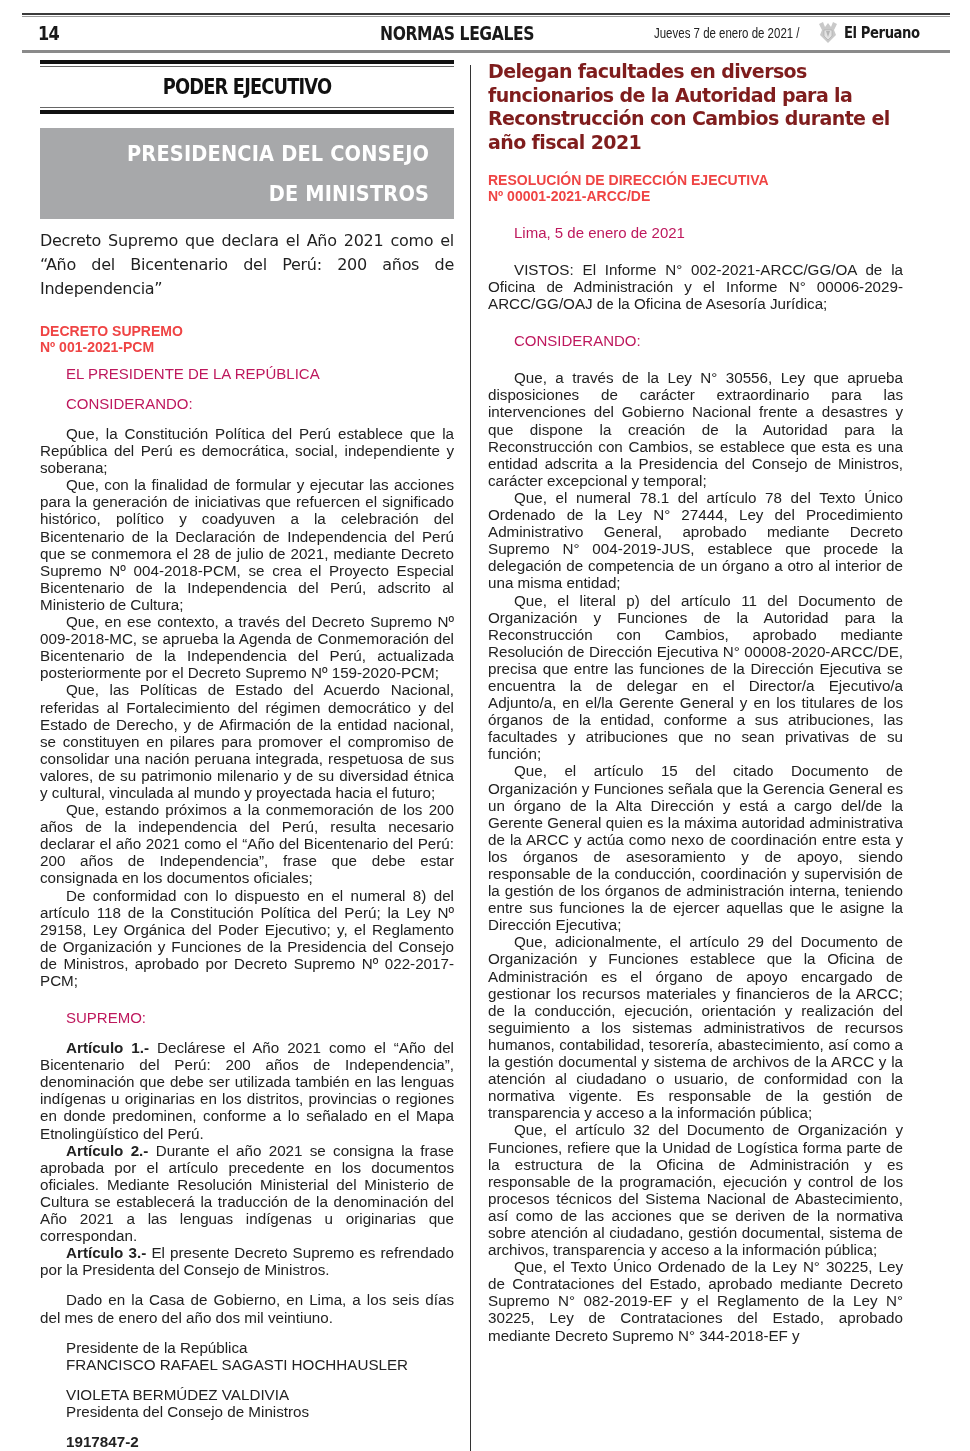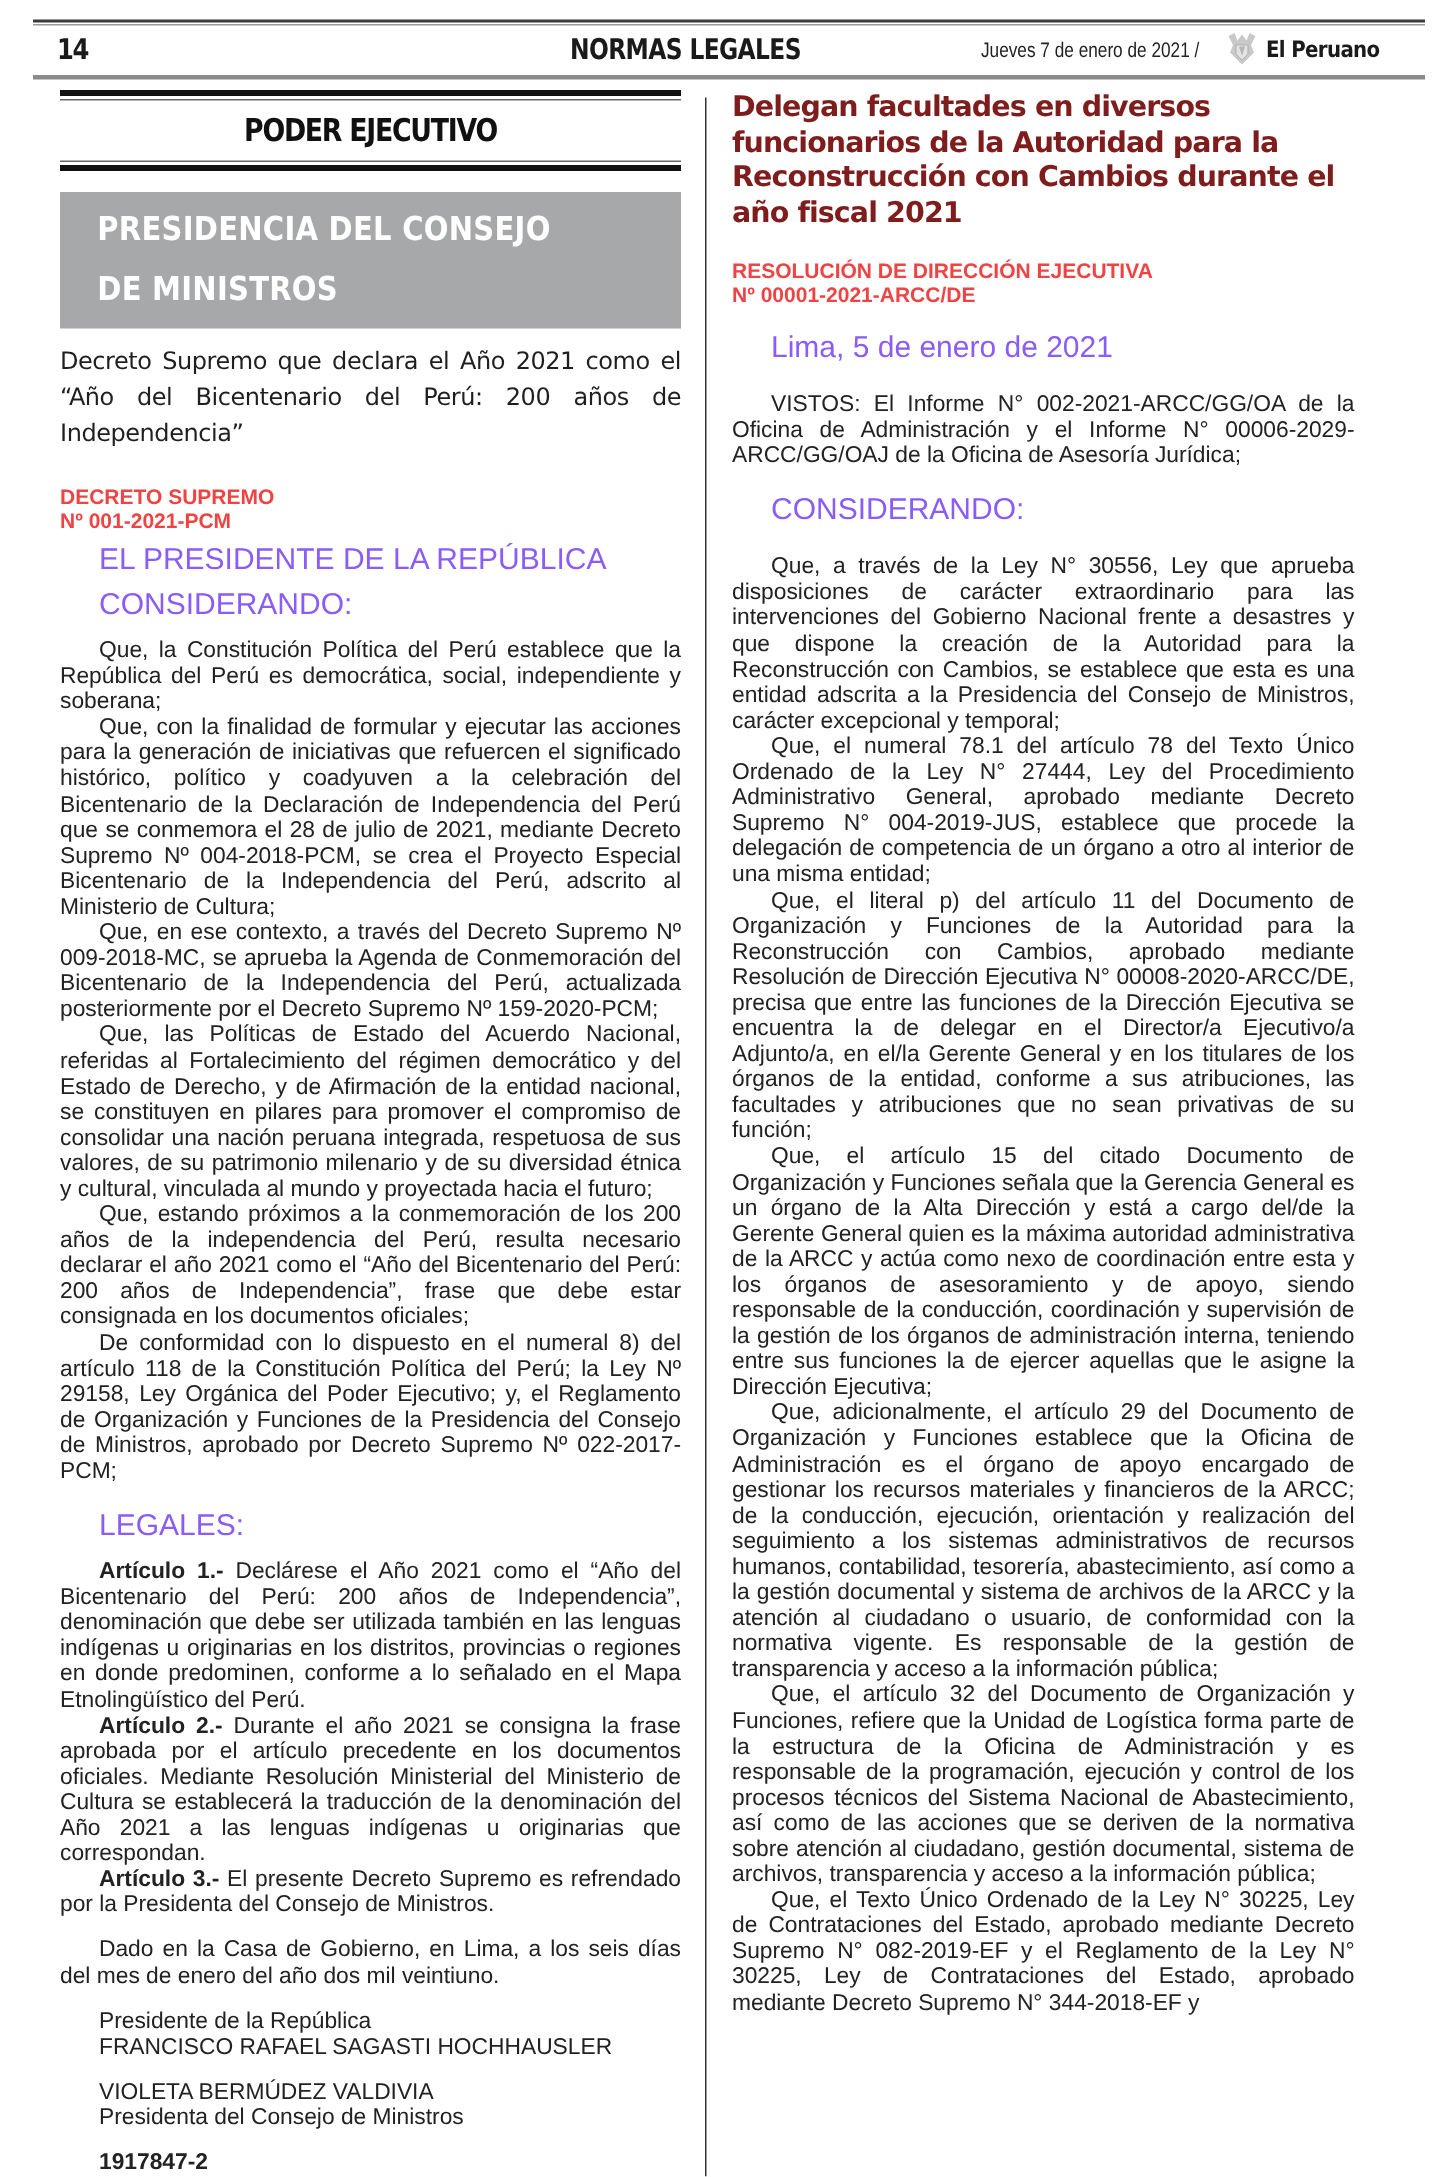--- a/index.html
+++ b/index.html
@@ -21,33 +21,33 @@
   .col-left { position: absolute; left: 40px; top: 60px; width: 414px; }
   .col-right { position: absolute; left: 488px; top: 60px; width: 415px; }
   .col-divider { position: absolute; left: 470px; top: 65px; width: 1px; height: 1386px; background: #333; }
 
   .rule-thick { height: 4px; background: #111; }
   .rule-thin { height: 1px; background: #666; margin-top: 2px; }
   .rule-thin-top { height: 1px; background: #666; margin-bottom: 2px; }
 
   .section-title { text-align: center; font-family: "DejaVu Sans", sans-serif; font-weight: bold; font-size: 21px; letter-spacing: -1px; transform: scaleX(0.85); padding: 8px 0 8px; color: #111; }
 
-  .org-banner { background: #a7a8aa; color: #ffffff; text-align: left; font-family: "DejaVu Sans", sans-serif; font-weight: bold; font-size: 22px; line-height: 40px; padding: 6px 0 5px; margin-top: 14px; letter-spacing: 0.2px; }
+  .org-banner { background: #a7a8aa; color: #ffffff; text-align: right; font-family: "DejaVu Sans", sans-serif; font-weight: bold; font-size: 22px; line-height: 40px; padding: 6px 0 5px; margin-top: 14px; letter-spacing: 0.2px; }
   .org-banner span { display: block; transform: scaleX(0.88); }
 
   .doc-title { font-family: "DejaVu Sans", sans-serif; font-weight: normal; font-size: 16px; line-height: 24px; color: #1f1f1f; margin-top: 10px; letter-spacing: -0.3px; text-align: justify; }
   .doc-title-r { font-family: "DejaVu Sans", sans-serif; font-weight: bold; font-size: 19px; line-height: 23.5px; color: #7f1d1d; letter-spacing: -0.6px; margin-top: 0; }
 
   .doc-code { text-align: left; font-family: "Liberation Sans", sans-serif; font-weight: bold; font-size: 14px; line-height: 16px; margin-top: 22px; color: #ef4444; }
   .doc-code-r { margin-top: 18px; }
 
   .para { font-family: "Liberation Sans", sans-serif; font-size: 15.2px; line-height: 17.1px; text-align: justify; text-indent: 26px; color: #222; }
   .para.gap { margin-top: 13px; }
   .para.gap-lg { margin-top: 20px; }
-  .label { font-family: "Liberation Sans", sans-serif; font-size: 20px; line-height: 17px; padding-left: 26px; color: #8b5cf6; }
+  .label { font-family: "Liberation Sans", sans-serif; font-size: 15px; line-height: 17px; padding-left: 26px; color: #be185d; }
   .label.gap { margin-top: 13px; }
   .label.gap-sm { margin-top: 10px; }
   .label.gap-lg { margin-top: 20px; }
   .para b, .art-label { font-weight: bold; }
   .sig-block { padding-left: 26px; font-family: "Liberation Sans", sans-serif; font-size: 15.2px; line-height: 17px; color: #222; margin-top: 13px; }
   .ref-code { padding-left: 26px; font-family: "Liberation Sans", sans-serif; font-weight: bold; font-size: 15.2px; margin-top: 13px; color: #222; }
 </style>
 </head>
 <body>
 
@@ -92,21 +92,21 @@
   <div class="label gap-sm">EL PRESIDENTE DE LA REPÚBLICA</div>
   <div class="label gap">CONSIDERANDO:</div>
 
   <div class="para gap">Que, la Constitución Política del Perú establece que la República del Perú es democrática, social, independiente y soberana;</div>
   <div class="para">Que, con la finalidad de formular y ejecutar las acciones para la generación de iniciativas que refuercen el significado histórico, político y coadyuven a la celebración del Bicentenario de la Declaración de Independencia del Perú que se conmemora el 28 de julio de 2021, mediante Decreto Supremo Nº 004-2018-PCM, se crea el Proyecto Especial Bicentenario de la Independencia del Perú, adscrito al Ministerio de Cultura;</div>
   <div class="para">Que, en ese contexto, a través del Decreto Supremo Nº 009-2018-MC, se aprueba la Agenda de Conmemoración del Bicentenario de la Independencia del Perú, actualizada posteriormente por el Decreto Supremo Nº 159-2020-PCM;</div>
   <div class="para">Que, las Políticas de Estado del Acuerdo Nacional, referidas al Fortalecimiento del régimen democrático y del Estado de Derecho, y de Afirmación de la entidad nacional, se constituyen en pilares para promover el compromiso de consolidar una nación peruana integrada, respetuosa de sus valores, de su patrimonio milenario y de su diversidad étnica y cultural, vinculada al mundo y proyectada hacia el futuro;</div>
   <div class="para">Que, estando próximos a la conmemoración de los 200 años de la independencia del Perú, resulta necesario declarar el año 2021 como el “Año del Bicentenario del Perú: 200 años de Independencia”, frase que debe estar consignada en los documentos oficiales;</div>
   <div class="para">De conformidad con lo dispuesto en el numeral 8) del artículo 118 de la Constitución Política del Perú; la Ley Nº 29158, Ley Orgánica del Poder Ejecutivo; y, el Reglamento de Organización y Funciones de la Presidencia del Consejo de Ministros, aprobado por Decreto Supremo Nº 022-2017-PCM;</div>
 
-  <div class="label gap-lg">LEGALES:</div>
+  <div class="label gap-lg">SUPREMO:</div>
 
   <div class="para gap"><span class="art-label">Artículo 1.-</span><span> Declárese el Año 2021 como el “Año del Bicentenario del Perú: 200 años de Independencia”, denominación que debe ser utilizada también en las lenguas indígenas u originarias en los distritos, provincias o regiones en donde predominen, conforme a lo señalado en el Mapa Etnolingüístico del Perú.</span></div>
   <div class="para"><span class="art-label">Artículo 2.-</span><span> Durante el año 2021 se consigna la frase aprobada por el artículo precedente en los documentos oficiales. Mediante Resolución Ministerial del Ministerio de Cultura se establecerá la traducción de la denominación del Año 2021 a las lenguas indígenas u originarias que correspondan.</span></div>
   <div class="para"><span class="art-label">Artículo 3.-</span><span> El presente Decreto Supremo es refrendado por la Presidenta del Consejo de Ministros.</span></div>
 
   <div class="para gap">Dado en la Casa de Gobierno, en Lima, a los seis días del mes de enero del año dos mil veintiuno.</div>
 
   <div class="sig-block">
     <div>Presidente de la República</div>
     <div>FRANCISCO RAFAEL SAGASTI HOCHHAUSLER</div>

